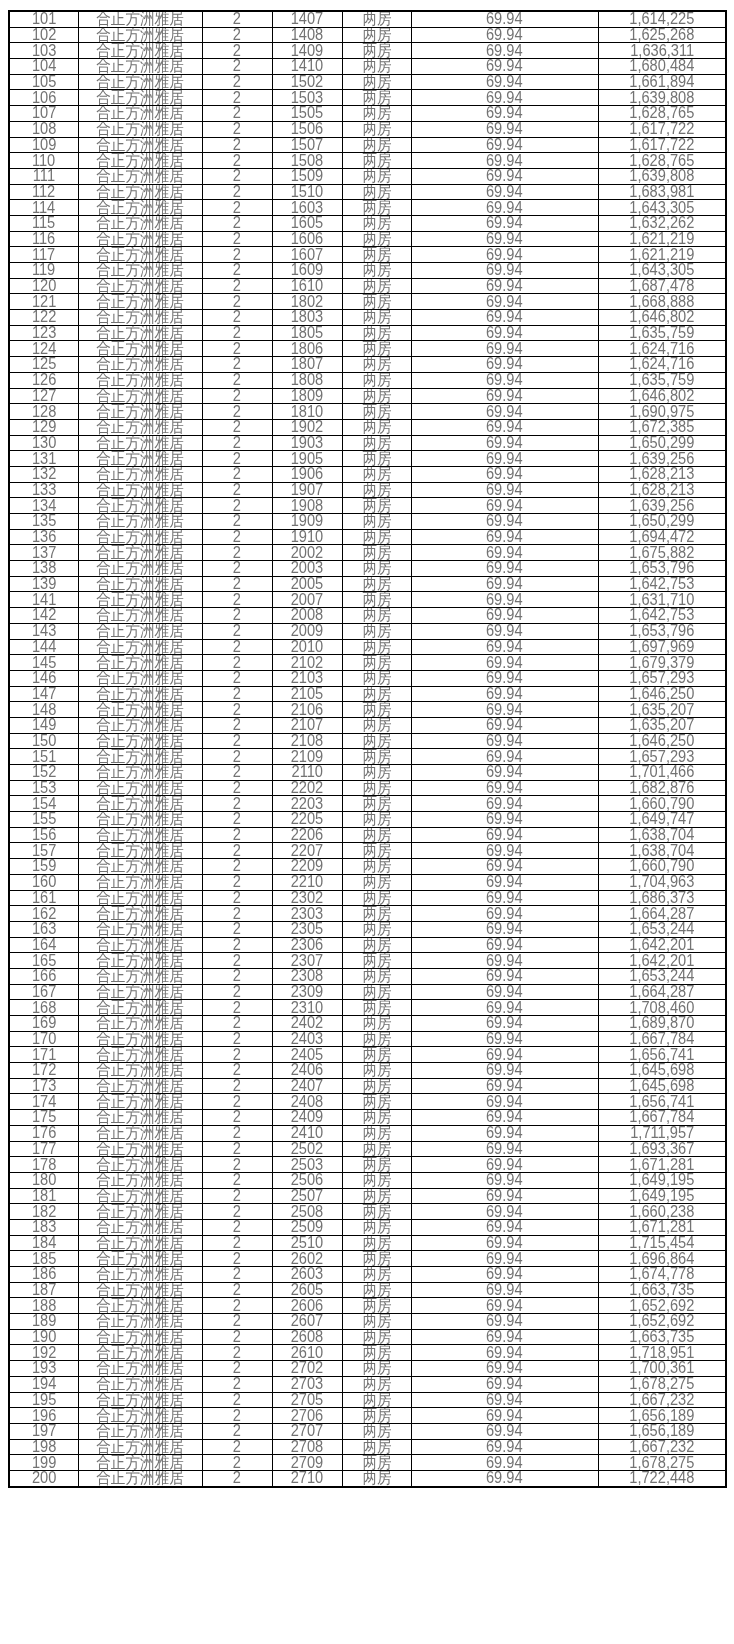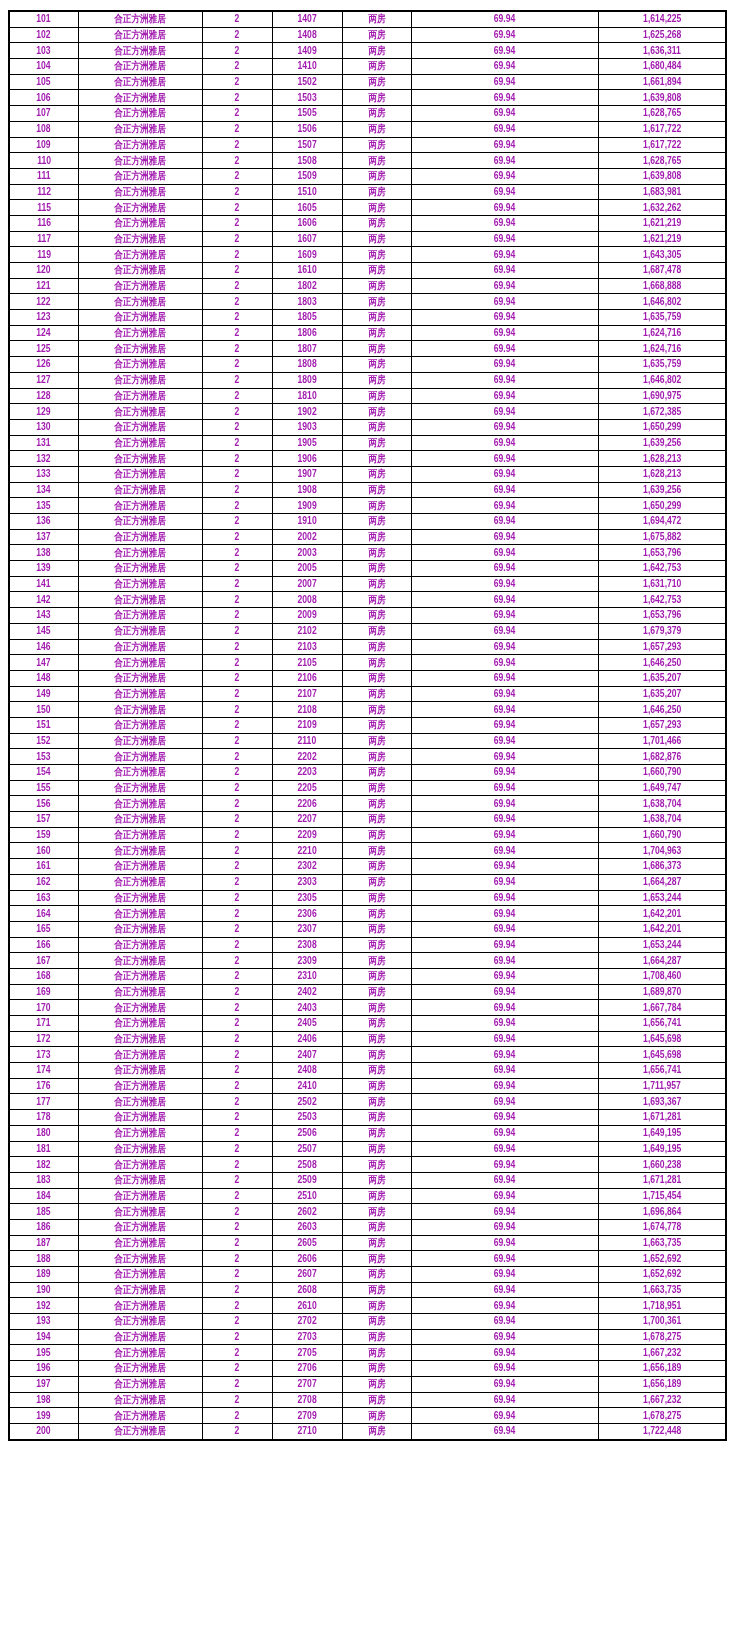--- a/index.html
+++ b/index.html
@@ -4,23 +4,22 @@
   <style>
     html, body { margin: 0; padding: 0; background: #ffffff; }
     body { width: 734px; height: 1644px; position: relative; overflow: hidden; }
     #sheet {
       position: absolute; left: 8px; top: 10px;
       border-collapse: collapse;
       table-layout: fixed;
       width: 717px;
       border: 2px solid #000;
       font-family: "Liberation Sans Narrow", "Liberation Sans", "DejaVu Sans", sans-serif;
-      font-size: 10px;
-      color: #a21caf;
-      font-weight: bold;
+      font-size: 17px;
+      color: #737373;
     }
     #sheet td {
       border: 1.5px solid #000;
       height: 14.7px;
       padding: 0;
       line-height: 14px;
       text-align: center;
       white-space: nowrap;
       overflow: hidden;
       transform-origin: center;
@@ -150,20 +149,29 @@
       <tr>
         <td><span>112</span></td>
         <td><span>合正方洲雅居</span></td>
         <td><span>2</span></td>
         <td><span>1510</span></td>
         <td><span>两房</span></td>
         <td><span>69.94</span></td>
         <td><span>1,683,981</span></td>
       </tr>
       <tr>
+        <td><span>114</span></td>
+        <td><span>合正方洲雅居</span></td>
+        <td><span>2</span></td>
+        <td><span>1603</span></td>
+        <td><span>两房</span></td>
+        <td><span>69.94</span></td>
+        <td><span>1,643,305</span></td>
+      </tr>
+      <tr>
         <td><span>115</span></td>
         <td><span>合正方洲雅居</span></td>
         <td><span>2</span></td>
         <td><span>1605</span></td>
         <td><span>两房</span></td>
         <td><span>69.94</span></td>
         <td><span>1,632,262</span></td>
       </tr>
       <tr>
         <td><span>116</span></td>
@@ -393,20 +401,29 @@
       <tr>
         <td><span>143</span></td>
         <td><span>合正方洲雅居</span></td>
         <td><span>2</span></td>
         <td><span>2009</span></td>
         <td><span>两房</span></td>
         <td><span>69.94</span></td>
         <td><span>1,653,796</span></td>
       </tr>
       <tr>
+        <td><span>144</span></td>
+        <td><span>合正方洲雅居</span></td>
+        <td><span>2</span></td>
+        <td><span>2010</span></td>
+        <td><span>两房</span></td>
+        <td><span>69.94</span></td>
+        <td><span>1,697,969</span></td>
+      </tr>
+      <tr>
         <td><span>145</span></td>
         <td><span>合正方洲雅居</span></td>
         <td><span>2</span></td>
         <td><span>2102</span></td>
         <td><span>两房</span></td>
         <td><span>69.94</span></td>
         <td><span>1,679,379</span></td>
       </tr>
       <tr>
         <td><span>146</span></td>
@@ -652,20 +669,29 @@
         <td><span>1,645,698</span></td>
       </tr>
       <tr>
         <td><span>174</span></td>
         <td><span>合正方洲雅居</span></td>
         <td><span>2</span></td>
         <td><span>2408</span></td>
         <td><span>两房</span></td>
         <td><span>69.94</span></td>
         <td><span>1,656,741</span></td>
+      </tr>
+      <tr>
+        <td><span>175</span></td>
+        <td><span>合正方洲雅居</span></td>
+        <td><span>2</span></td>
+        <td><span>2409</span></td>
+        <td><span>两房</span></td>
+        <td><span>69.94</span></td>
+        <td><span>1,667,784</span></td>
       </tr>
       <tr>
         <td><span>176</span></td>
         <td><span>合正方洲雅居</span></td>
         <td><span>2</span></td>
         <td><span>2410</span></td>
         <td><span>两房</span></td>
         <td><span>69.94</span></td>
         <td><span>1,711,957</span></td>
       </tr>

